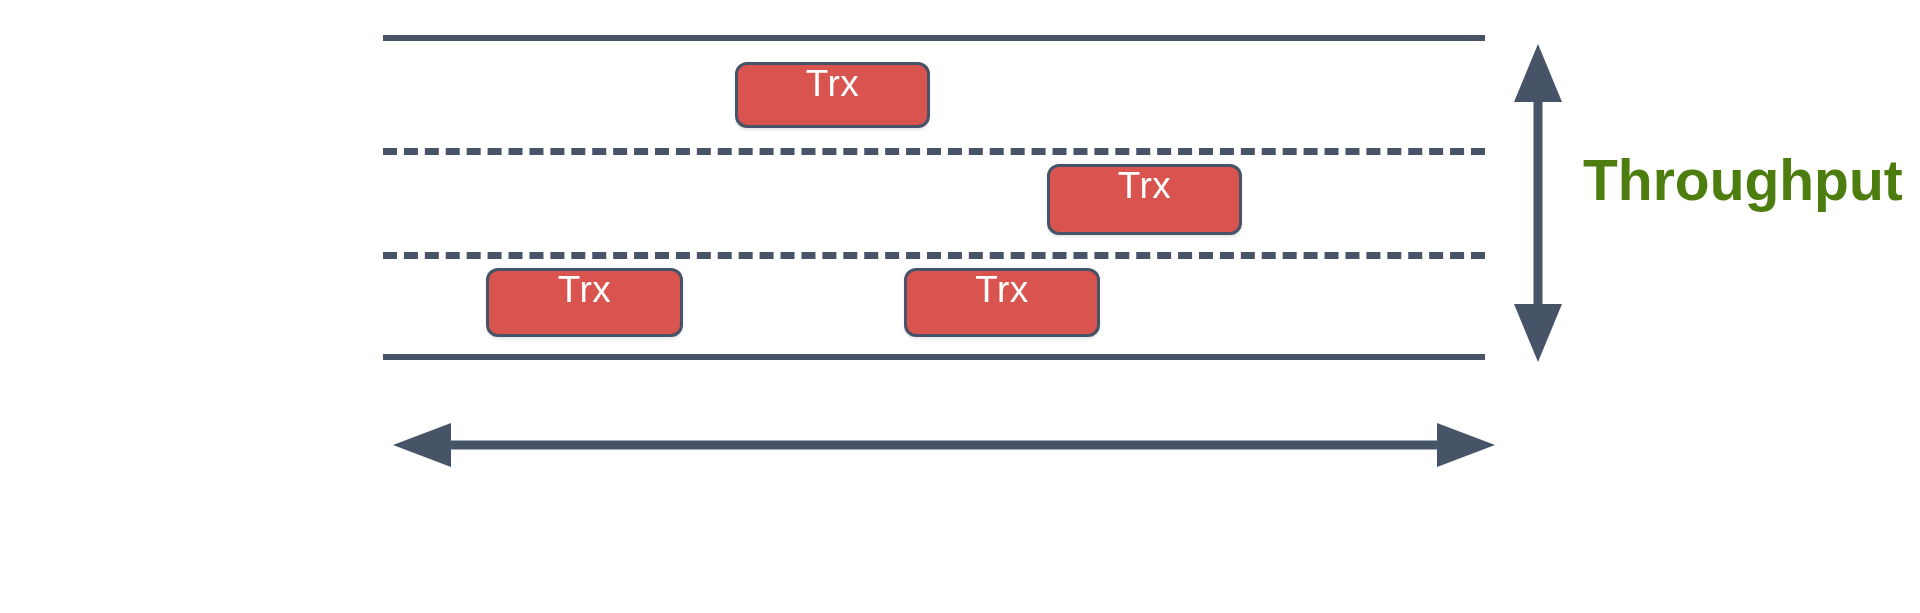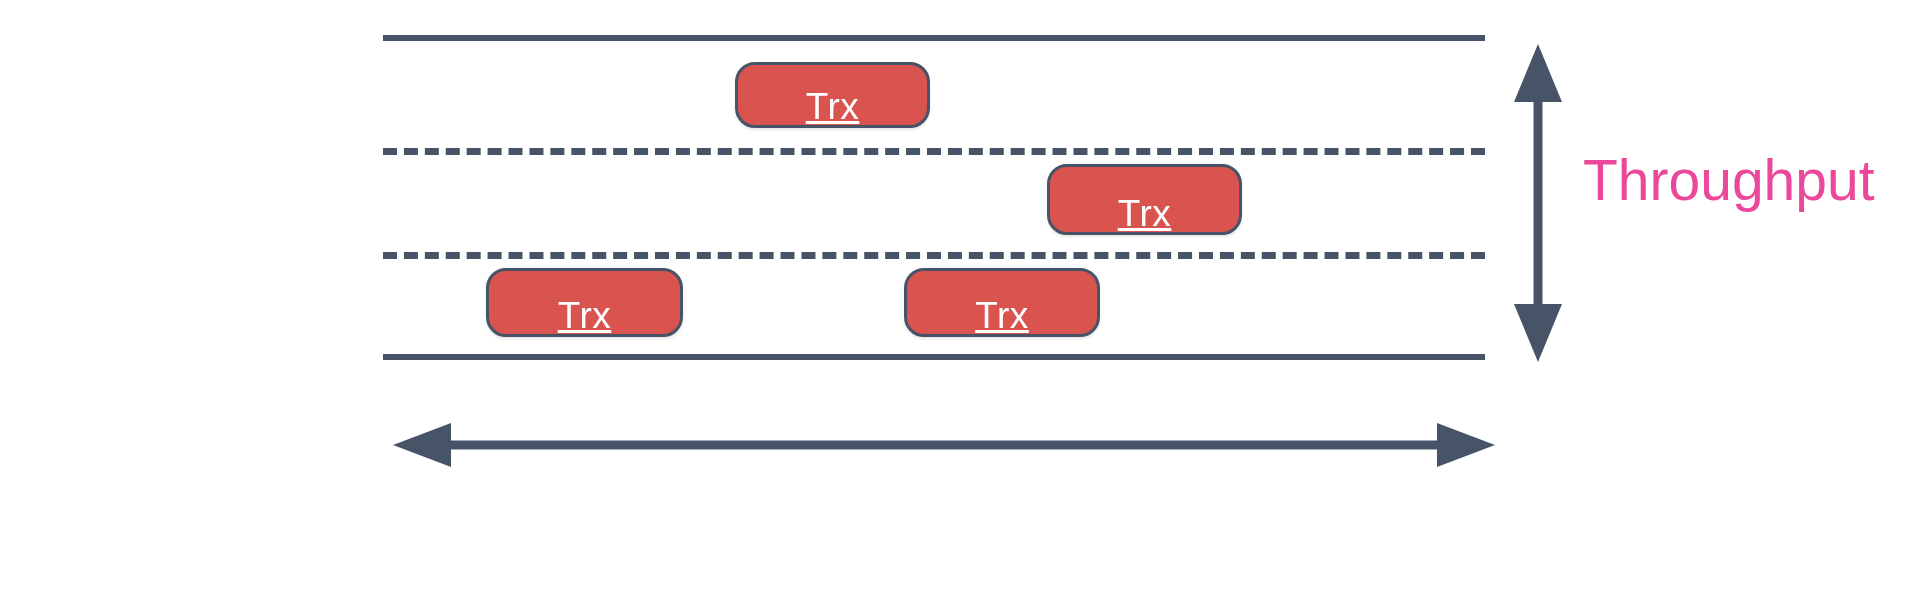--- a/index.html
+++ b/index.html
@@ -28,39 +28,39 @@
   .lane-line.solid { border-top-style: solid; }
   .lane-line.dashed {
     border-top-style: dashed;
     border-top-width: 7px;
   }
   .trx-box {
     position: absolute;
     box-sizing: border-box;
     background: #d9534f;
     border: 3px solid #475468;
-    border-radius: 20px;
+    border-radius: 12px;
     display: flex;
-    align-items: flex-end;
+    align-items: flex-start;
     justify-content: center;
     color: #ffffff;
     font-size: 37px;
     font-family: "Liberation Sans", sans-serif;
     letter-spacing: 0.5px;
     line-height: 1;
     box-shadow: 0 2px 3px rgba(0,0,0,0.10);
-    text-decoration: underline;
   }
   .axis-label {
     position: absolute;
-    color: #ec4899;
+    color: #4d7c0f;
     font-family: "Liberation Sans", sans-serif;
     font-size: 57px;
     line-height: 1;
     white-space: nowrap;
+    font-weight: bold;
   }
   .arrow-svg {
     position: absolute;
     overflow: visible;
   }
 </style>
 </head>
 <body>
 
 <div id="canvas">

